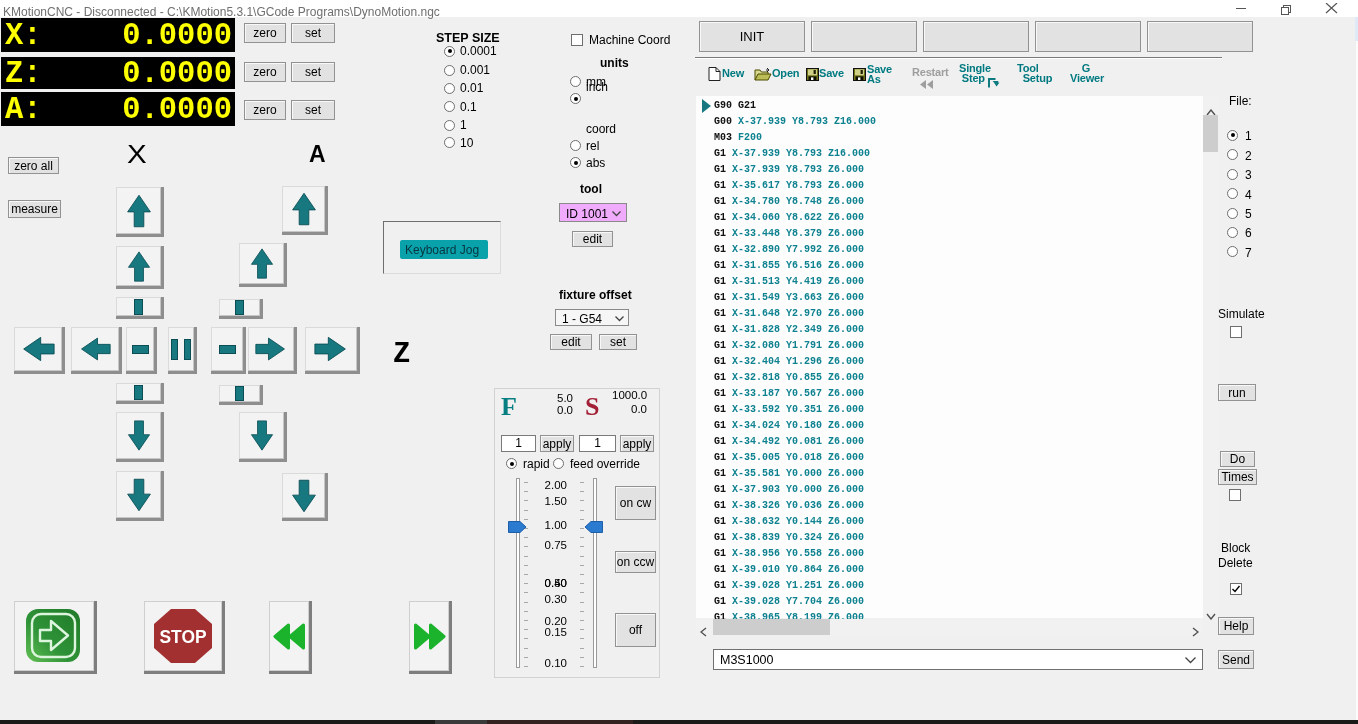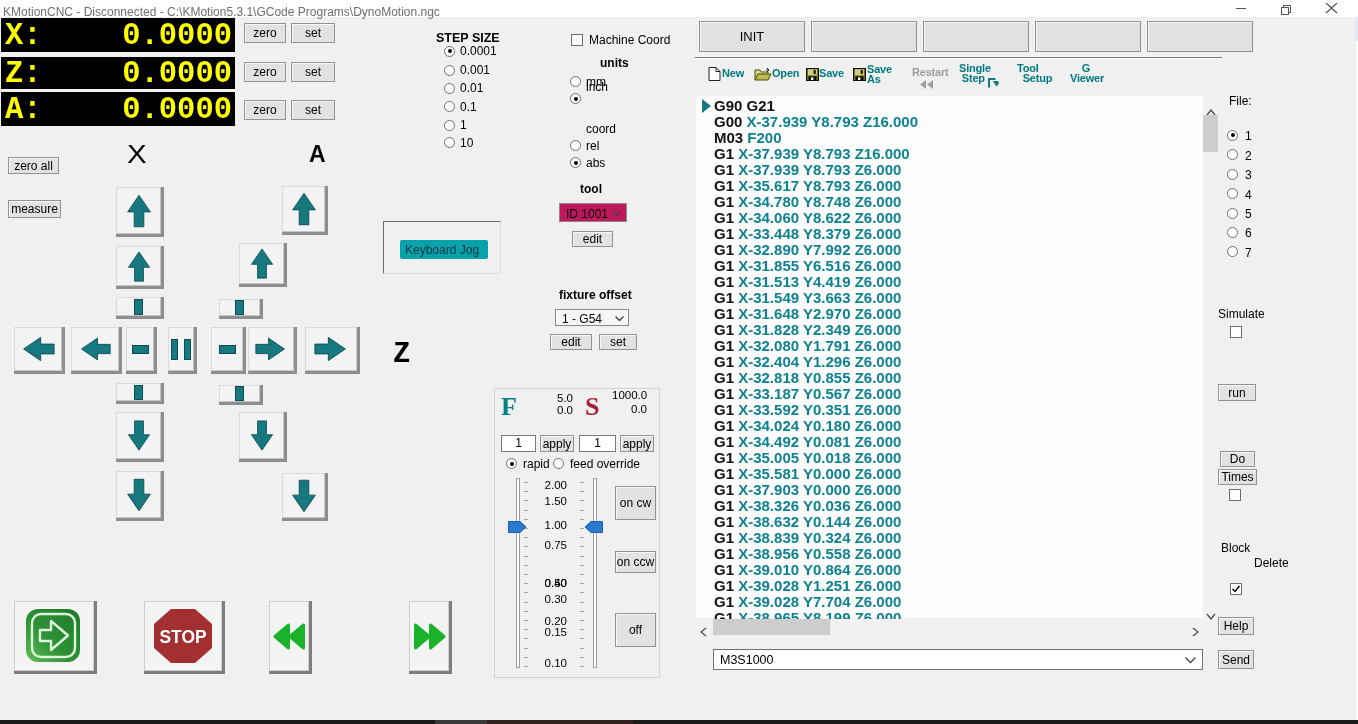--- a/index.html
+++ b/index.html
@@ -5,21 +5,21 @@
 #w{position:relative;width:1358px;height:724px;background:#f0f0f0}
 .a{position:absolute}
 .btn{position:absolute;background:#e2e2e2;border:1px solid #929292;box-shadow:inset 1px 1px 0 #f8f8f8;color:#000;font-size:12px;display:flex;align-items:center;justify-content:center;line-height:1}
 .jog{position:absolute;background:#f3f3f3;border:1px solid #c6c6c6;border-top-color:#dadada;border-left-color:#dadada;box-shadow:3px 3px 0 #8e8e8e,3px 0 0 #8e8e8e,0 3px 0 #8e8e8e;display:flex;align-items:center;justify-content:center}
 .big{position:absolute;background:#f3f3f3;border:1px solid #cfcfcf;box-shadow:3px 3px 0 #7e7e7e,3px 0 0 #7e7e7e,0 3px 0 #7e7e7e;display:flex;align-items:center;justify-content:center}
 .radio{position:absolute;width:11px;height:11px;border-radius:50%;background:#fff;border:1px solid #6e6e6e}
 .radio.sel::after{content:'';position:absolute;left:2.5px;top:2.5px;width:4px;height:4px;border-radius:50%;background:#000}
 .chk{position:absolute;width:12px;height:12px;background:#fff;border:1px solid #6e6e6e}
 .lbl{position:absolute;font-size:12px;color:#000;white-space:nowrap}
 .bld{font-weight:bold}
-.gl{position:absolute;font-family:Liberation Sans, sans-serif;font-weight:bold;font-size:15px;white-space:pre;color:#111}
+.gl{position:absolute;font-family:Liberation Mono, monospace;font-weight:bold;font-size:10px;white-space:pre;color:#111}
 .gl b{color:#0e8290;font-weight:bold}
 .dro{position:absolute;left:1px;width:234px;background:#000;color:#ffff00;font-family:"Liberation Mono",monospace;font-weight:bold;font-size:30.5px}
 .dro .vx{position:absolute;right:3px;top:54%;transform:translateY(-50%)}
 .dro .lx{position:absolute;left:4px;top:54%;transform:translateY(-50%)}
 .num{position:absolute;font-size:11.5px;color:#000;text-align:right;width:30px}
 .tick{position:absolute;width:4px;height:1px;background:#a8a8a8}
 </style></head><body>
 <div id="w">
 
 <div class="a" style="left:0px;top:0px;width:1358px;height:17px;background:#fff;"></div>
@@ -69,21 +69,21 @@
 <div class="radio" style="left:570px;top:76px;"></div>
 <div class="lbl" style="left:586px;top:75px;">mm</div>
 <div class="radio sel" style="left:570px;top:93px;"></div>
 <div class="lbl" style="left:586px;top:80px;">inch</div>
 <div class="lbl" style="left:586px;top:122px;">coord</div>
 <div class="radio" style="left:570px;top:140px;"></div>
 <div class="lbl" style="left:586px;top:139px;">rel</div>
 <div class="radio sel" style="left:570px;top:157px;"></div>
 <div class="lbl" style="left:586px;top:156px;">abs</div>
 <div class="lbl bld" style="left:580px;top:182px;">tool</div>
-<div class="a" style="left:559px;top:203px;width:68px;height:19px;background:#be185d;border:1px solid #8a8a8a;">
+<div class="a" style="left:559px;top:203px;width:68px;height:19px;background:#f0abfc;border:1px solid #8a8a8a;">
       <span style="position:absolute;left:6px;top:3px;font-size:12px">ID 1001</span>
       <svg style="position:absolute;right:5px;top:7px" width="9" height="6">
         <path d="M0.5 0.5 L4.5 4.5 L8.5 0.5" stroke="#444" fill="none" stroke-width="1.3"></path>
       </svg>
     </div>
 <div class="btn" style="left:572px;top:231px;width:41px;height:16px;">edit</div>
 <div class="btn" style="left:8px;top:157px;width:51px;height:17px;">zero all</div>
 <div class="btn" style="left:8px;top:200px;width:53px;height:18px;">measure</div>
 <div class="a" style="left:127px;top:140px;"><span style="font-size:25px;font-weight:500;font-family:'Liberation Sans';display:inline-block;transform:scaleX(1.18);transform-origin:0 0">X</span></div>
 <div class="a" style="left:309px;top:141px;"><span style="font-size:23px;font-weight:bold">A</span></div>
@@ -423,21 +423,21 @@
 <div class="lbl" style="left:1245px;top:226.4px;">6</div>
 <div class="radio" style="left:1227px;top:246.3px;"></div>
 <div class="lbl" style="left:1245px;top:245.8px;">7</div>
 <div class="lbl" style="left:1218px;top:307px;">Simulate</div>
 <div class="chk" style="left:1230px;top:326px;"></div>
 <div class="btn" style="left:1218px;top:384px;width:38px;height:17px;">run</div>
 <div class="btn" style="left:1220px;top:451px;width:35px;height:16px;">Do</div>
 <div class="btn" style="left:1218px;top:469px;width:39px;height:16px;">Times</div>
 <div class="chk" style="left:1229px;top:489px;"></div>
 <div class="lbl" style="left:1221px;top:541px;">Block</div>
-<div class="lbl" style="left:1218px;top:556px;margin-left:36px;">Delete</div>
+<div class="lbl" style="left:1218px;top:556px;">Delete</div>
 <div class="chk" style="left:1230px;top:583px;">
       <svg width="10" height="10" style="position:absolute;left:0;top:0">
         <path d="M1.5 5 L4 7.5 L8.5 2" stroke="#000" fill="none" stroke-width="1.4"></path>
       </svg>
     </div>
 <div class="btn" style="left:1218px;top:617px;width:36px;height:18px;">Help</div>
 <div class="btn" style="left:1218px;top:650px;width:36px;height:19px;">Send</div>
 <div class="a" style="left:1356px;top:17px;width:2px;height:703px;background:#fbfbfb;"></div>
 <div class="a" style="left:1355px;top:17px;width:3px;height:24px;background:#dfe9f7;"></div>
 <div class="a" style="left:0px;top:720px;width:1358px;height:4px;background:#1b1a19;"></div>

